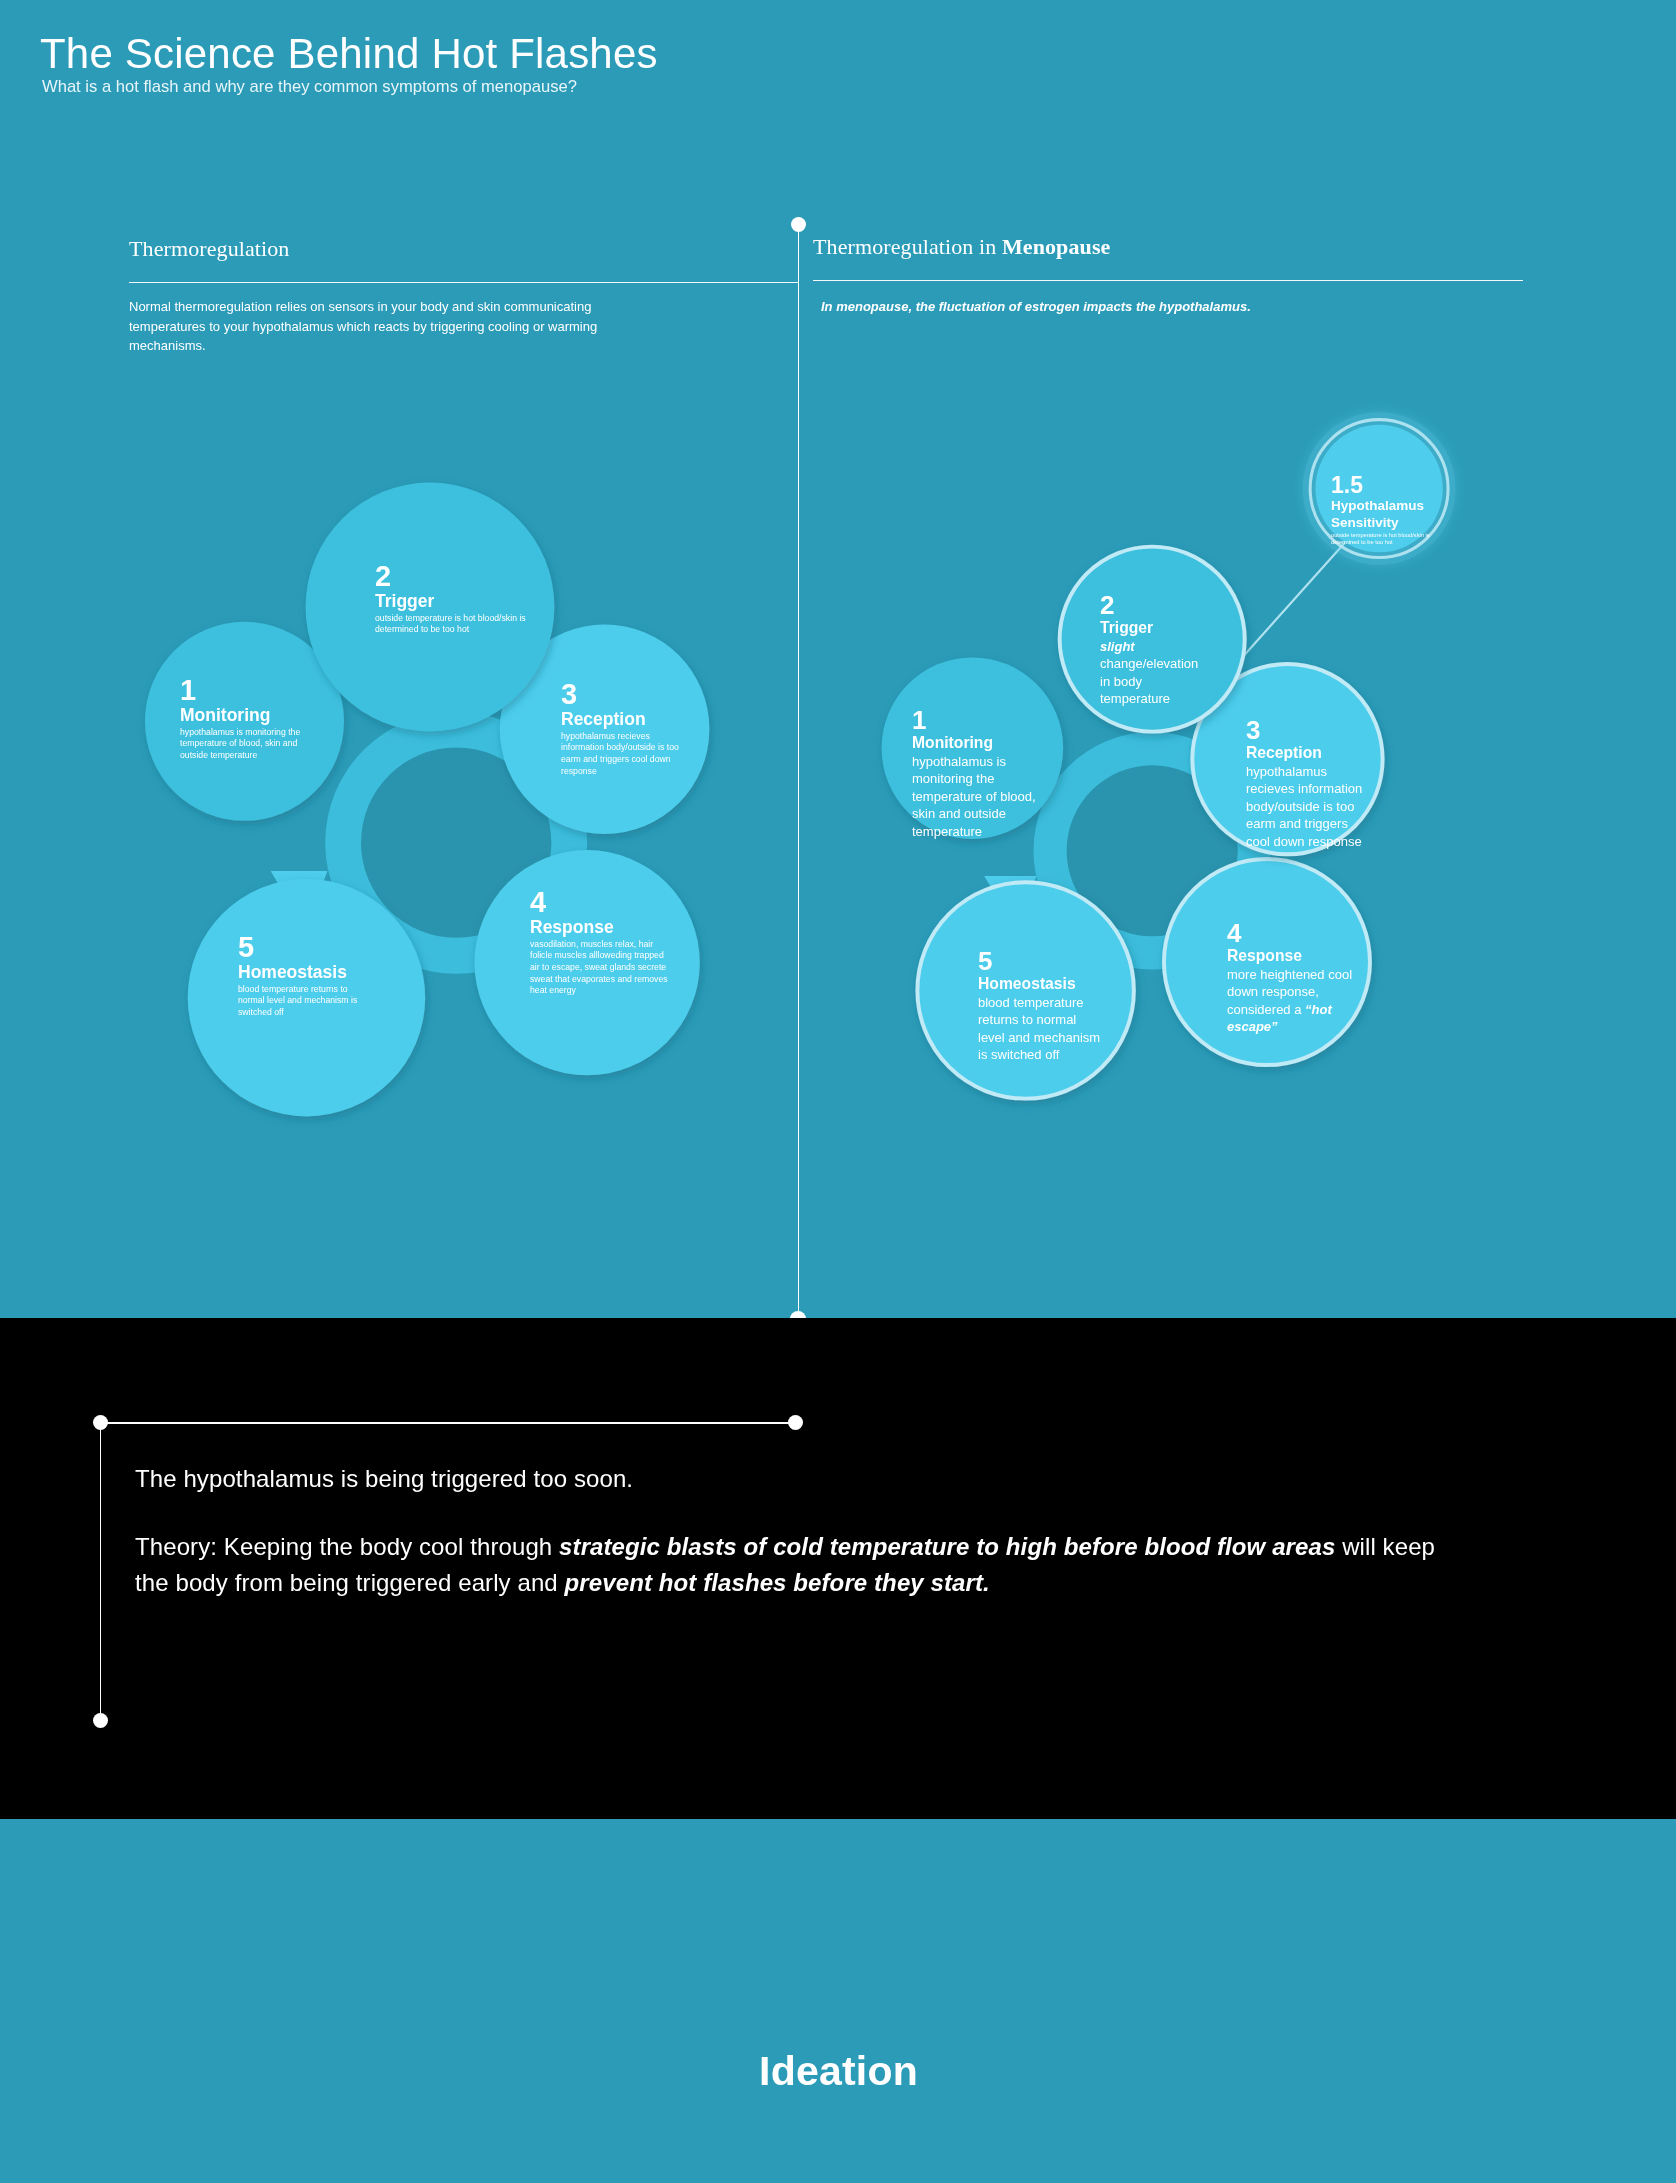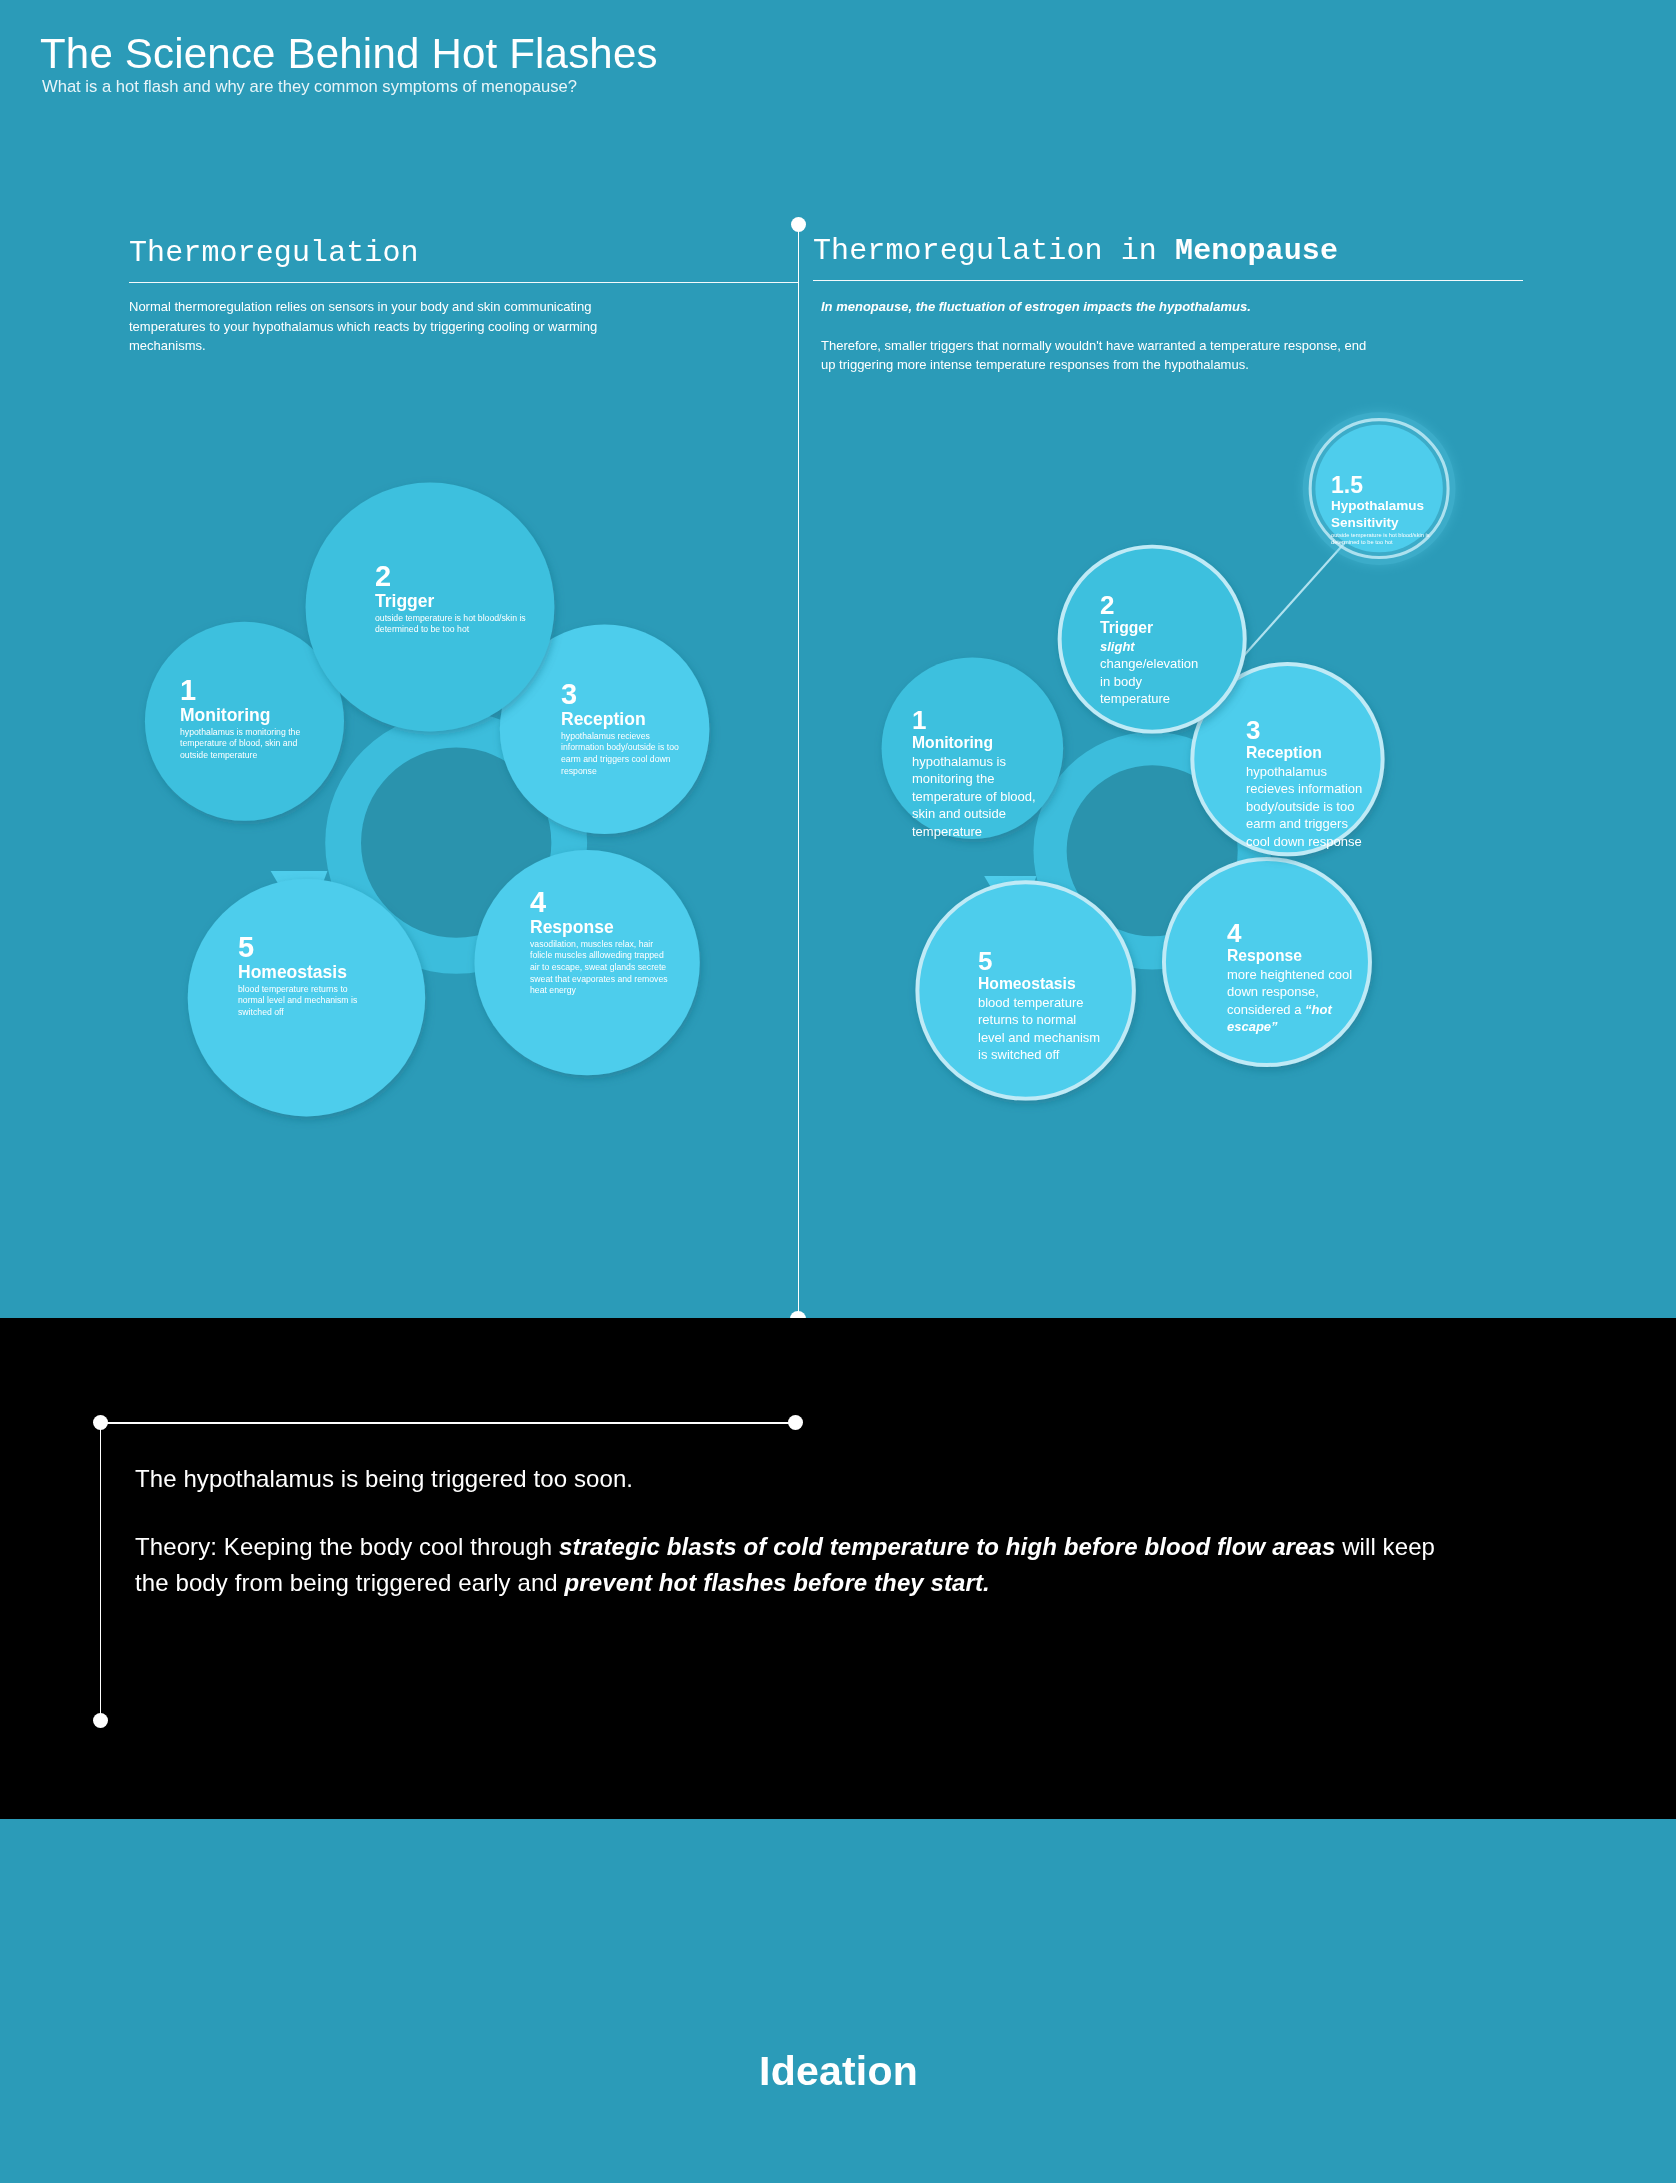--- a/index.html
+++ b/index.html
@@ -46,22 +46,22 @@
     border-radius:50%; background:#ffffff;
   }
   .divider-dot-bottom {
     position:absolute; left:790px; top:1311px; width:15.7px; height:15.7px;
     border-radius:50%; background:#ffffff;
   }
 
   
   .col-head { position:absolute; }
   .col-head h2 {
-    font-size:30px; font-weight:400; color:#ffffff; white-space:nowrap;
-    font-family:Liberation Mono, monospace;
+    font-size:22px; font-weight:400; color:#ffffff; white-space:nowrap;
+    font-family:Liberation Serif, serif;
     letter-spacing:0.1px;
   }
   .col-head h2 b { font-weight:700; }
   .col-rule {
     position:absolute; height:1.3px; background:#ffffff; opacity:0.95;
   }
   .col-body {
     position:absolute; font-size:13px; font-weight:300; color:#ffffff;
     line-height:1.50;
   }
@@ -150,21 +150,20 @@
 <div class="col-body" style="left:129px; top:297px; width:515px;">
   <p>Normal thermoregulation relies on sensors in your body and skin communicating temperatures to your hypothalamus which reacts by triggering cooling or warming mechanisms.</p>
 </div>
 
 <div class="col-head" style="left:813px; top:234px;">
   <h2><span>Thermoregulation in </span><b>Menopause</b></h2>
 </div>
 <div class="col-rule" style="left:813px; top:280px; width:710px;"></div>
 <div class="col-body" style="left:821px; top:297px; width:550px;">
   <p class="em">In menopause, the fluctuation of estrogen impacts the hypothalamus.</p>
-  <p>Therefore, smaller triggers that normally wouldn't have warranted a temperature response, end up triggering more intense temperature responses from the hypothalamus.</p>
 </div>
 
 <div class="diagram dL" style="left:144px; top:476px; width:620px; height:681px;">
   <svg width="620" height="681" viewBox="0 0 1420 1560">
     <defs>
       <filter id="shL" x="-40%" y="-40%" width="180%" height="180%">
         <feDropShadow dx="4" dy="8" stdDeviation="10" flood-color="#14657c" flood-opacity="0.40"></feDropShadow>
       </filter>
     </defs>
 

